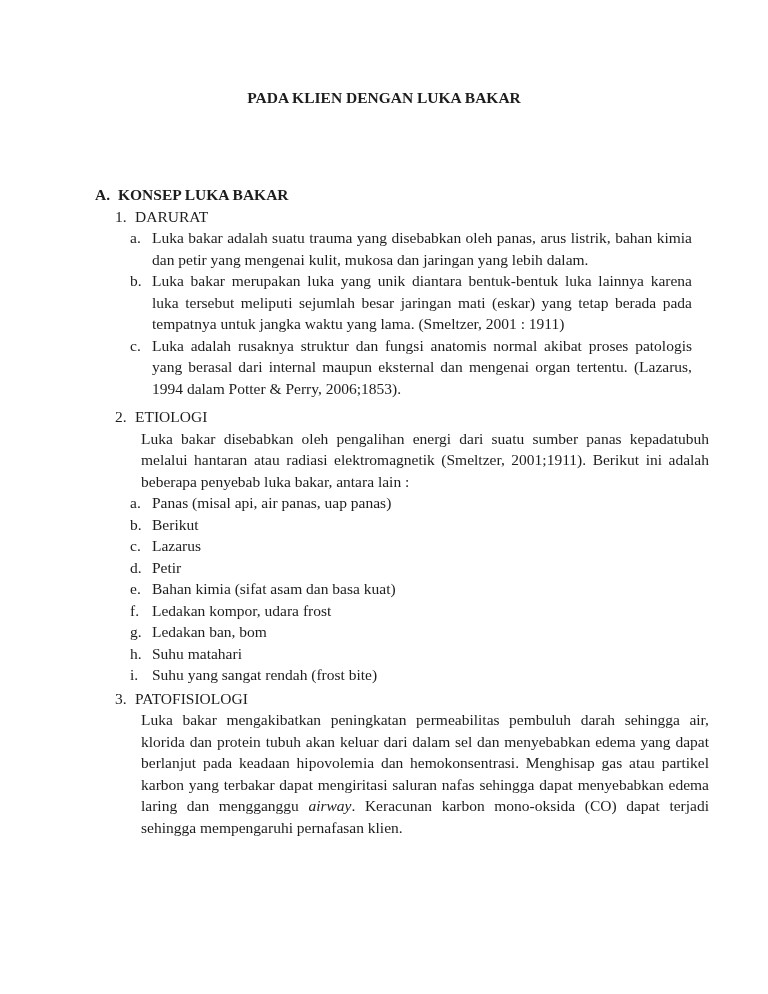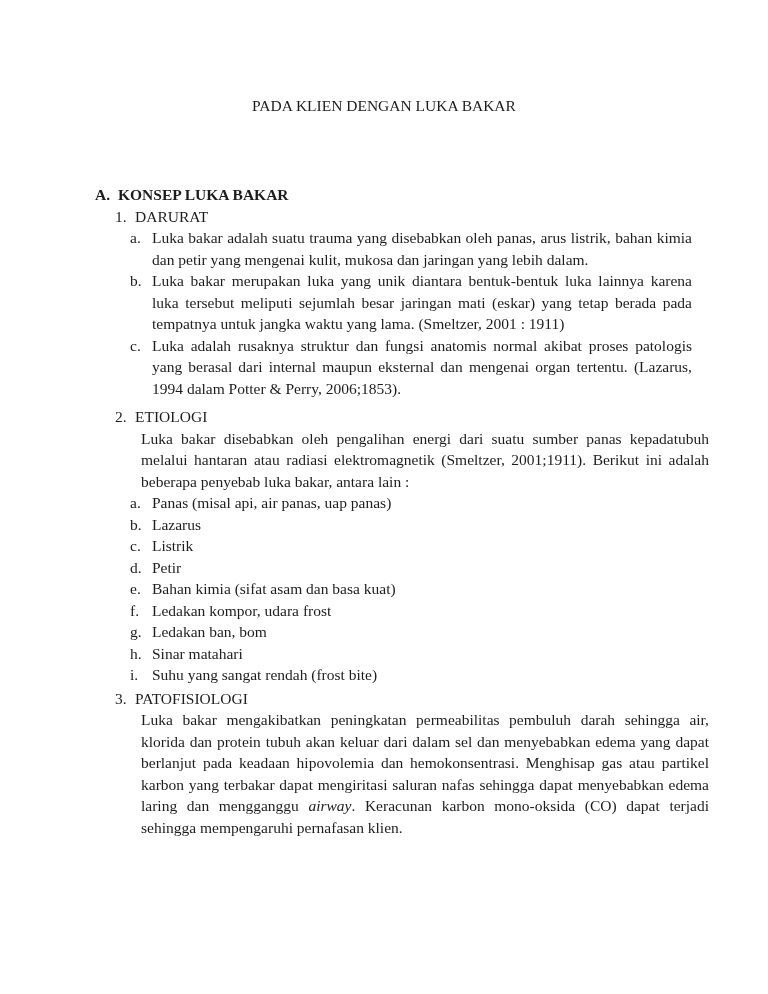--- a/index.html
+++ b/index.html
@@ -18,21 +18,21 @@
   }
 
   .doc-header {
     position: absolute;
     top: 85px;
     left: 0;
     width: 768px;
     text-align: center;
   }
   .doc-title { font-weight: normal; }
-  .doc-subtitle { margin-top: 10px; font-weight: normal; }
+  .doc-subtitle { margin-top: 2px; font-weight: bold; }
 
   .doc-body {
     position: absolute;
     top: 184px;
     left: 95px;
     width: 608px;
   }
 
   .heading-a { display: flex; font-weight: bold; }
   .heading-a .marker { flex: 0 0 23px; }
@@ -104,45 +104,45 @@
         <span class="marker">2.</span>
         <span>ETIOLOGI</span>
       </div>
       <div class="sub-paragraph">Luka bakar disebabkan oleh pengalihan energi dari suatu sumber panas kepadatubuh melalui hantaran atau radiasi elektromagnetik (Smeltzer, 2001;1911). Berikut ini adalah beberapa penyebab luka bakar, antara lain :</div>
       <div class="list-item">
         <span class="marker">a.</span>
         <span>Panas (misal api, air panas, uap panas)</span>
       </div>
       <div class="list-item">
         <span class="marker">b.</span>
-        <span>Lazarus</span>
+        <span>Berikut</span>
       </div>
       <div class="list-item">
         <span class="marker">c.</span>
-        <span>Listrik</span>
+        <span>Lazarus</span>
       </div>
       <div class="list-item">
         <span class="marker">d.</span>
         <span>Petir</span>
       </div>
       <div class="list-item">
         <span class="marker">e.</span>
         <span>Bahan kimia (sifat asam dan basa kuat)</span>
       </div>
       <div class="list-item">
         <span class="marker">f.</span>
         <span>Ledakan kompor, udara frost</span>
       </div>
       <div class="list-item">
         <span class="marker">g.</span>
         <span>Ledakan ban, bom</span>
       </div>
       <div class="list-item">
         <span class="marker">h.</span>
-        <span>Sinar matahari</span>
+        <span>Suhu matahari</span>
       </div>
       <div class="list-item">
         <span class="marker">i.</span>
         <span>Suhu yang sangat rendah (frost bite)</span>
       </div>
     </div>
 
     <div class="subsection subsection-3">
       <div class="sub-heading">
         <span class="marker">3.</span>

